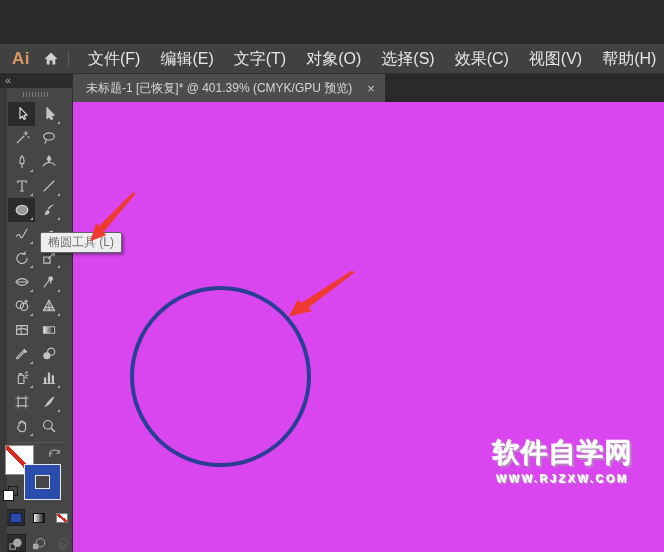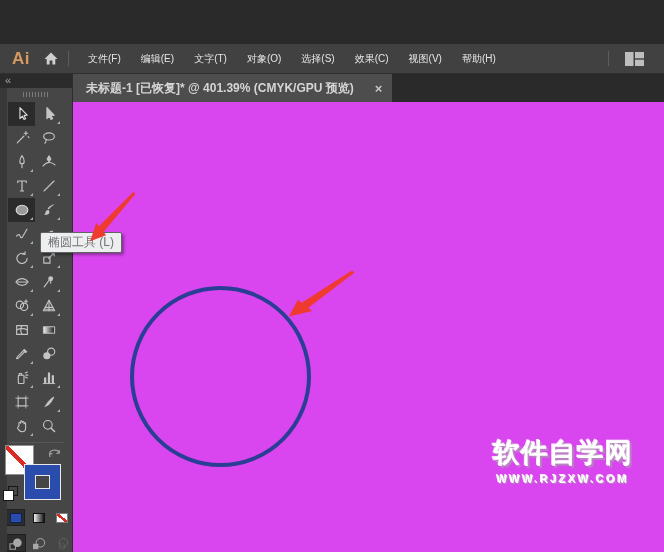--- a/index.html
+++ b/index.html
@@ -7,21 +7,21 @@
        font-family:"Liberation Sans",sans-serif;background:#2a2a2a;}
   .app{position:absolute;inset:0;margin-top:44px;}
 
   
   .menubar{position:absolute;left:0;top:0;right:0;height:30px;background:#414141;
            display:flex;align-items:center;box-sizing:border-box;border-bottom:1px solid #2f2f2f;z-index:10;}
   .ai-logo{font-weight:bold;font-size:17px;margin-left:12px;letter-spacing:.5px;}
   .home{margin-left:13px;display:flex;align-items:center;}
   .vsep{width:1px;height:15px;background:#5d5d5d;margin:0 9px;flex:none;}
   .menus{display:flex;align-items:center;}
-  .menu-item{color:#E6E6E6;font-size:10px;line-height:30px;padding:0 10px;white-space:nowrap;cursor:default;}
+  .menu-item{color:#E6E6E6;font-size:16px;line-height:30px;padding:0 10px;white-space:nowrap;cursor:default;}
   .mb-right{margin-left:auto;display:flex;align-items:center;margin-right:20px;gap:7px;}
 
   
   .bodyrow{position:absolute;top:30px;left:0;right:0;bottom:0;display:flex;}
 
   
   .toolbar{width:73px;flex:none;background:#464646;position:relative;
            border-right:1px solid #2d2d2d;box-sizing:border-box;}
   .gutter{position:absolute;left:0;top:14px;bottom:0;width:7px;background:#383838;}
   .tb-head{height:14px;background:#2b2b2b;position:relative;}
@@ -63,21 +63,21 @@
   .drawmodes{display:flex;gap:2px;margin:8px 0 0 5px;}
   .dmode{width:21px;height:18px;display:flex;align-items:center;justify-content:center;box-sizing:border-box;}
   .dmode.pressed{background:#2c2c2c;border:1px solid #1f1f1f;}
   .dmode svg{width:14px;height:13px;display:block;}
   .screenmode{margin:10px auto 0;width:24px;height:19px;display:flex;align-items:center;justify-content:center;}
   .screenmode svg{width:20px;height:17px;display:block;}
 
   
   .right{flex:1;display:flex;flex-direction:column;min-width:0;}
   .tabbar{height:28px;background:#2a2a2a;display:flex;flex:none;}
-  .tab{background:#4d4d4d;display:flex;align-items:center;padding:0 10px 0 13px;gap:21px;cursor:default;font-weight:bold;}
+  .tab{background:#4d4d4d;display:flex;align-items:center;padding:0 10px 0 13px;gap:15px;cursor:default;}
   .tab-title{color:#D5D5D5;font-size:12px;white-space:nowrap;}
   .tab-close{color:#C6C6C6;font-size:13px;line-height:1;}
   .canvas{flex:1;background:#d946ef;position:relative;overflow:hidden;}
 
   
   .circle{position:absolute;left:57px;top:184px;width:181px;height:181px;border-radius:50%;
           border:4px solid #2B3E95;box-sizing:border-box;}
   .watermark{position:absolute;left:376px;top:333px;width:228px;text-align:center;color:#fff;}
   .wm1{font-size:27px;font-weight:bold;letter-spacing:1px;
        text-shadow:2px 2px 1px rgba(168,168,168,.65), -1px -1px 0 rgba(255,255,255,.9);}

